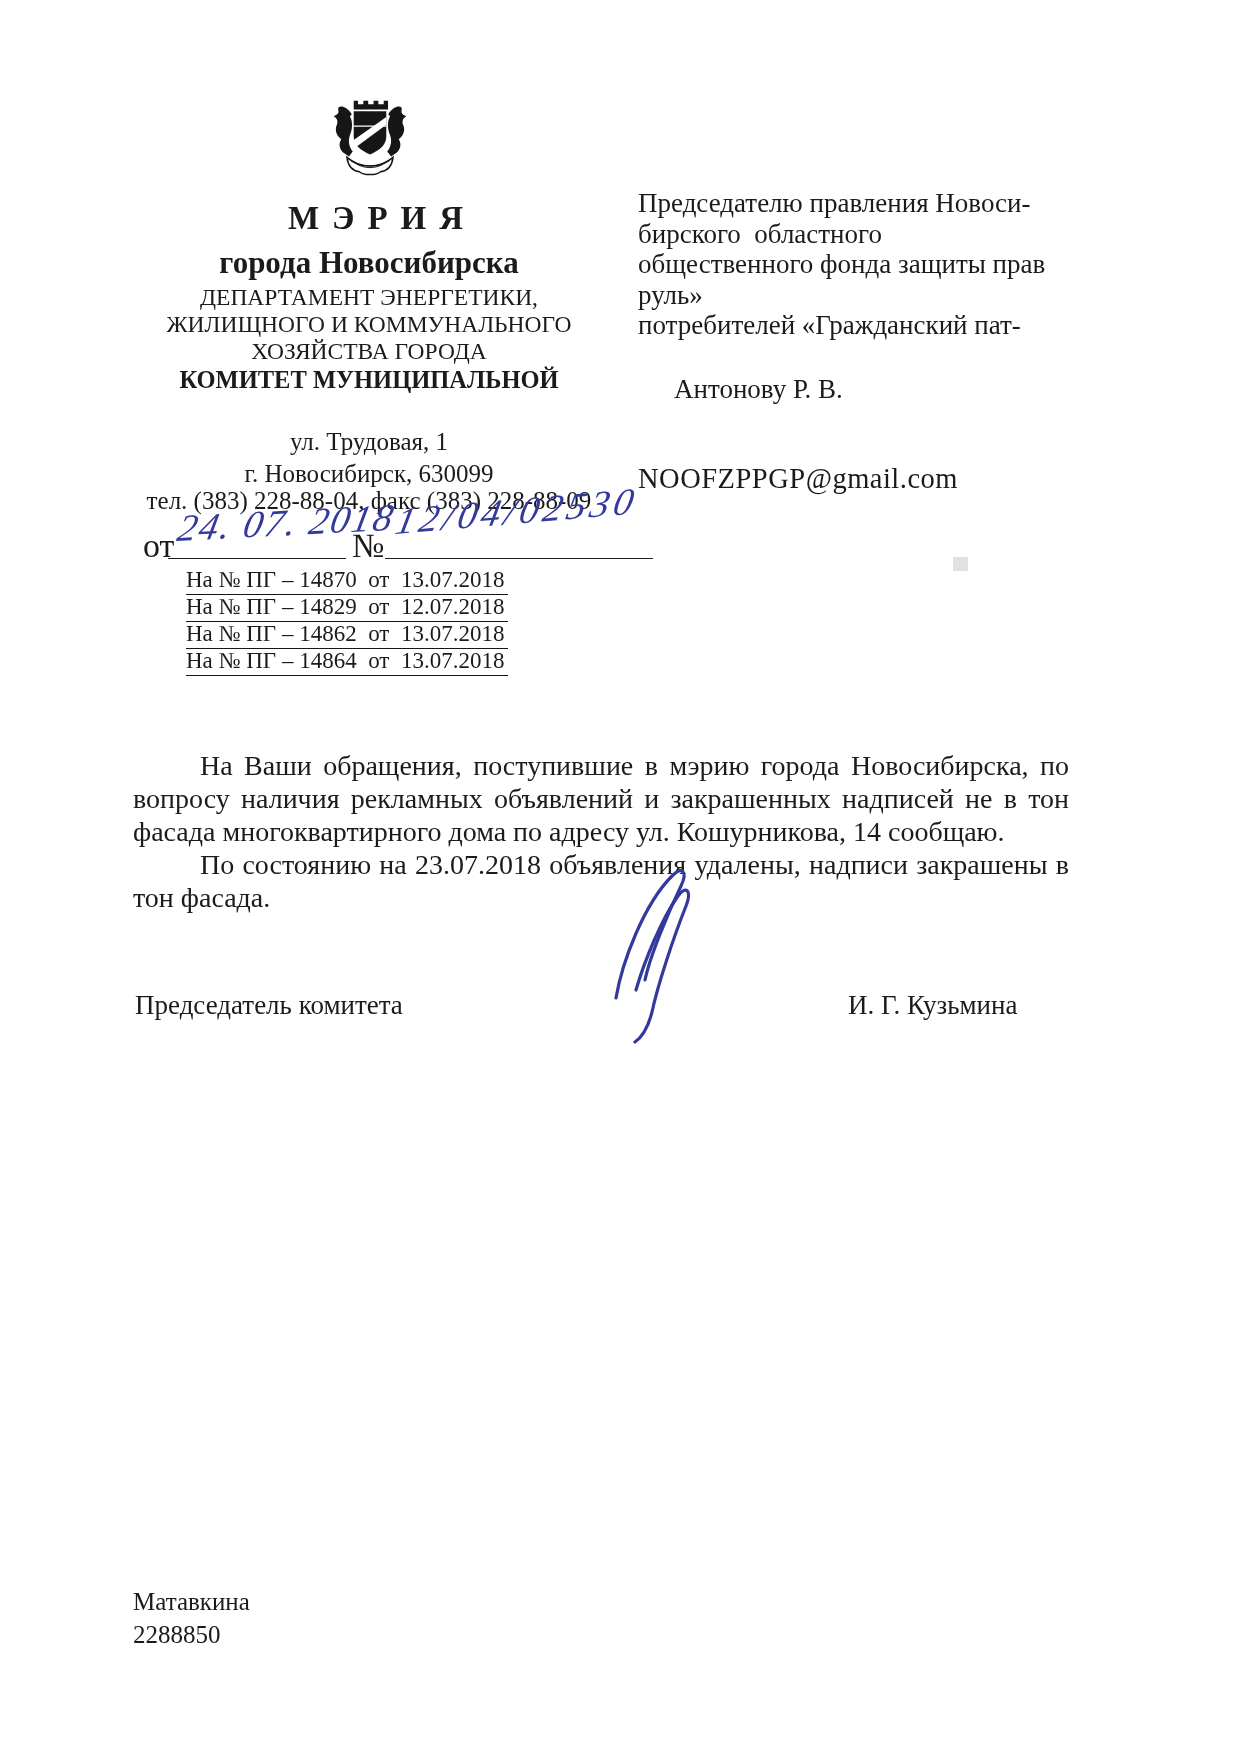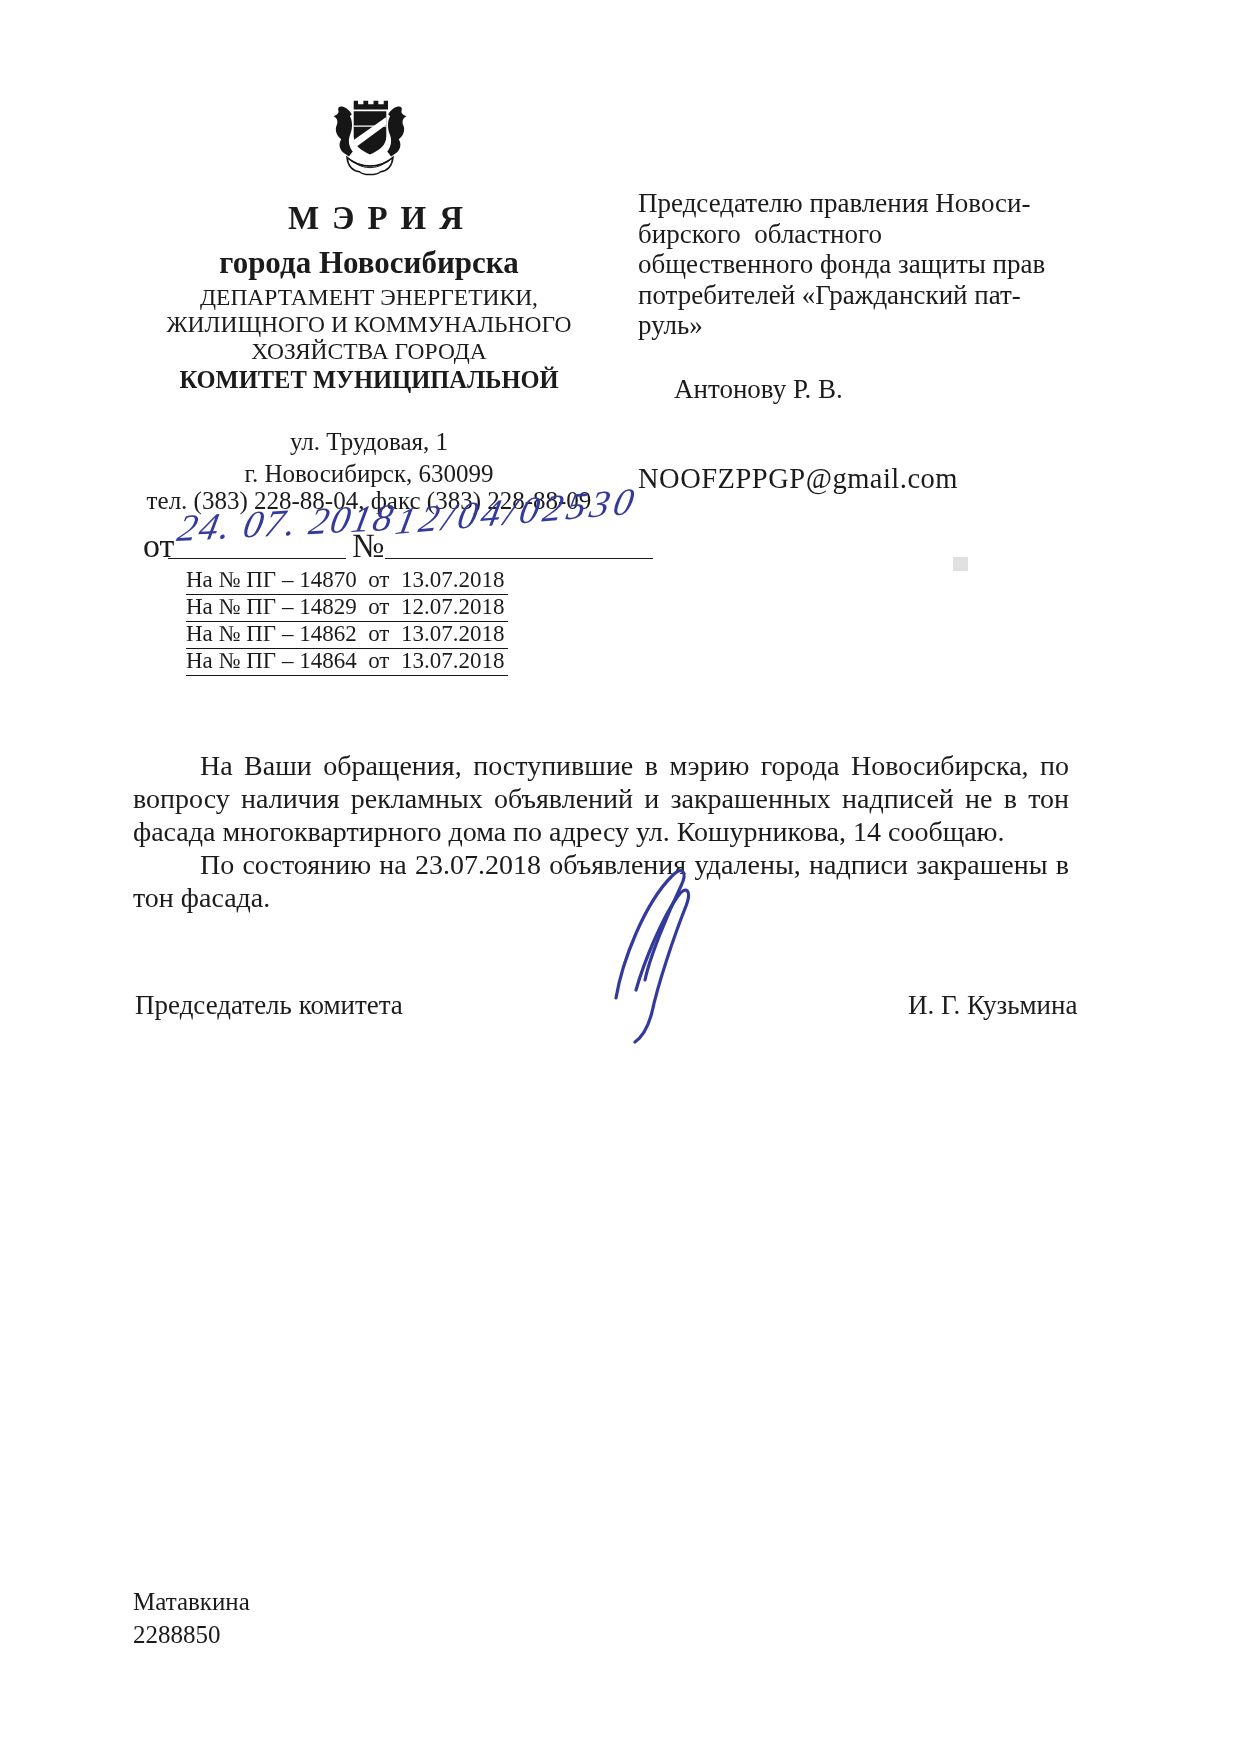--- a/index.html
+++ b/index.html
@@ -105,40 +105,40 @@
 
   <div class="abs ref-line" style="top:567px;">На № ПГ – 14870  от  13.07.2018</div>
   <div class="abs ref-line" style="top:594px;">На № ПГ – 14829  от  12.07.2018</div>
   <div class="abs ref-line" style="top:621px;">На № ПГ – 14862  от  13.07.2018</div>
   <div class="abs ref-line" style="top:648px;">На № ПГ – 14864  от  13.07.2018</div>
 
   <div class="abs recipient" style="top:188px;">
     <div>Председателю правления Новоси-</div>
     <div>бирского  областного</div>
     <div>общественного фонда защиты прав</div>
+    <div>руль»</div>
     <div>потребителей «Гражданский пат-</div>
-    <div>руль»</div>
   </div>
   <div class="abs t-name" style="left:638px;top:374px;">Антонову Р. В.</div>
   <div class="abs t-email" style="left:638px;top:463px;">NOOFZPPGP@gmail.com</div>
 
   <div class="abs scan-artifact" style="left:953px;top:557px;width:15px;height:14px;"></div>
 
   <div class="abs body-text">
     <p>На Ваши обращения, поступившие в мэрию города Новосибирска, по вопросу наличия рекламных объявлений и закрашенных надписей не в тон  фасада многоквартирного дома по адресу  ул. Кошурникова, 14 сообщаю.</p>
     <p>По состоянию на 23.07.2018 объявления удалены, надписи закрашены в тон фасада.</p>
   </div>
 
   <div class="abs t-sig" style="left:135px;top:990px;">Председатель комитета</div>
 
   <div class="abs" style="left:598px;top:858px;width:120px;height:188px;">
     <svg width="120" height="188" viewBox="0 0 120 188">
       <path d="M18 140 C24 104 46 46 74 18 C84 8 90 13 83 28 C70 55 52 98 47 122" fill="none" stroke="var(--ink,#343a9c)" stroke-width="3.2" stroke-linecap="round"></path>
       <path d="M38 132 C46 104 64 60 80 38 C88 27 94 32 88 48 C76 78 60 126 54 154 C50 170 44 179 37 184" fill="none" stroke="var(--ink,#343a9c)" stroke-width="3.2" stroke-linecap="round"></path>
     </svg>
   </div>
 
-  <div class="abs t-sig" style="left:908px;top:990px;">И. Г. Кузьмина</div>
+  <div class="abs t-sig" style="left:848px;top:990px;">И. Г. Кузьмина</div>
 
   <div class="abs t-footer" style="left:133px;top:1588px;">Матавкина</div>
   <div class="abs t-footer" style="left:133px;top:1621px;">2288850</div>
 
 </div>
 
 </body></html>

